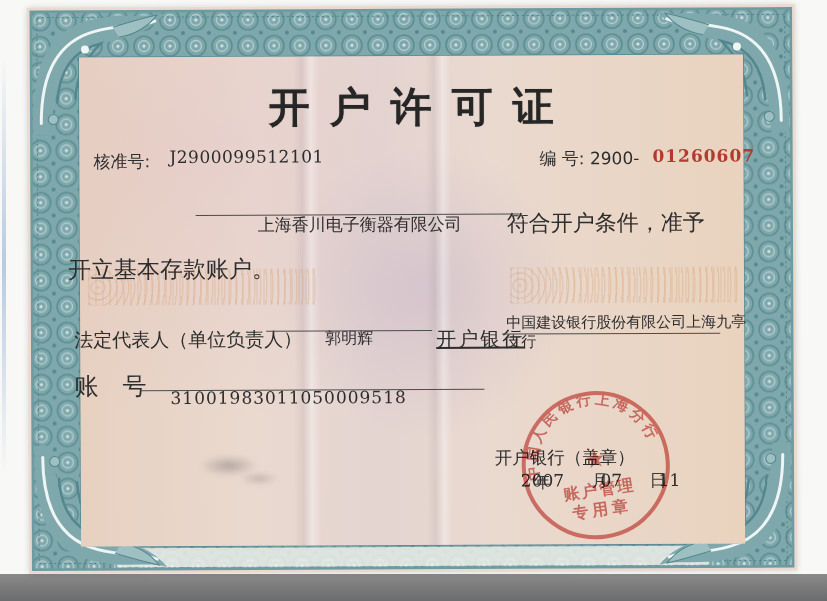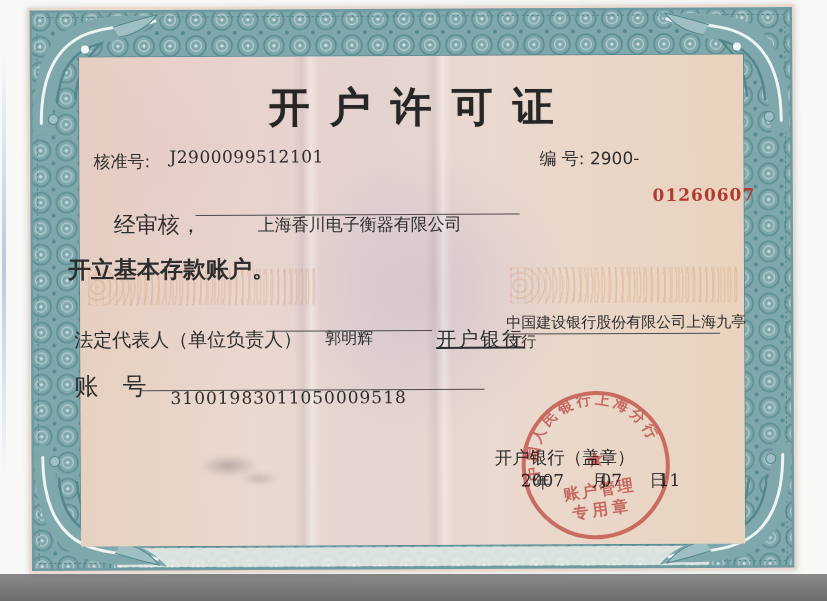--- a/index.html
+++ b/index.html
@@ -24,21 +24,21 @@
   .guilloche-strip.left{left:8px;} .guilloche-strip.right{left:430px;}
   .smudge{position:absolute;border-radius:50%;filter:blur(2px);}
   .smudge.s1{left:118px;top:398px;width:60px;height:22px;background:radial-gradient(ellipse,rgba(55,55,65,.30),rgba(55,55,65,0) 70%);}
   .smudge.s2{left:158px;top:415px;width:40px;height:14px;background:radial-gradient(ellipse,rgba(55,55,65,.22),rgba(55,55,65,0) 70%);}
 
   .t{position:absolute;color:#2d2d2d;white-space:nowrap;}
   .doc-title{left:0;right:0;top:74px;text-align:center;font-size:41px;font-weight:bold;letter-spacing:20px;text-indent:20px;color:#262626;text-shadow:0 0 1px rgba(40,40,40,.4);}
   .lbl{font-weight:500;}
   .serif{font-family:"DejaVu Serif","Liberation Serif",serif;}
   .underline{position:absolute;border-bottom:1.6px solid #4c4c4c;}
-  .red{color:#b23a2e;font-weight:bold;margin-top:39px;}
+  .red{color:#b23a2e;font-weight:bold;}
   .bank-block{position:absolute;white-space:normal;line-height:19px;font-size:15px;color:#2d2d2d;}
   .date-line{font-size:17px;color:#2c2c2c;}
   .dgroup{position:relative;display:inline-block;margin-right:22px;}
   .dgroup .over-unit{position:absolute;left:13px;top:0;color:#3a3a3a;}
   .dgroup .pre-unit{margin-right:-8px;color:#3a3a3a;}
   .stamp{position:absolute;left:487px;top:378px;opacity:.80;mix-blend-mode:multiply;}
 </style>
 </head>
 <body>
 
@@ -101,25 +101,25 @@
     </div>
 
     <div class="t doc-title">开户许可证</div>
 
     <div class="t lbl" style="left:66px;top:143px;font-size:17px;">核准号:</div>
     <div class="t serif" style="left:142px;top:140px;font-size:17px;letter-spacing:.5px;">J2900099512101</div>
 
     <div class="t lbl" style="left:512px;top:142px;font-size:17px;text-align:center;">编 号: 2900-</div>
     <div class="t serif red" style="left:625px;top:141px;font-size:17px;letter-spacing:1px;">01260607</div>
 
-    <div class="t lbl" style="left:86px;top:203px;font-size:22px;">经审核，</div>
     <div class="t serif" style="left:172px;top:207px;width:320px;text-align:center;font-size:17px;">上海香川电子衡器有限公司</div>
     <div class="underline" style="left:168px;top:208px;width:324px;"></div>
+    <div class="t lbl" style="left:479px;top:203px;font-size:22px;">符合开户条件，准予</div>
 
-    <div class="t lbl" style="left:40px;top:247px;font-size:23px;font-weight:bold;">开立基本存款账户。</div>
+    <div class="t lbl" style="left:40px;top:247px;font-size:23px;">开立基本存款账户。</div>
 
     <div class="t lbl" style="left:46px;top:320px;font-size:19px;">法定代表人（单位负责人）</div>
     <div class="t serif" style="left:240px;top:322px;width:162px;text-align:center;font-size:16px;">郭明辉</div>
     <div class="underline" style="left:238px;top:324px;width:166px;"></div>
 
     <div class="t lbl" style="left:408px;top:320px;font-size:20px;letter-spacing:2px;text-decoration:underline;">开户银行</div>
     <div class="bank-block serif" style="left:478px;top:308px;width:242px;">中国建设银行股份有限公司上海九亭支行</div>
     <div class="underline" style="left:474px;top:328px;width:218px;"></div>
 
     <div class="t lbl" style="left:46px;top:363px;font-size:24px;">账　号</div>

